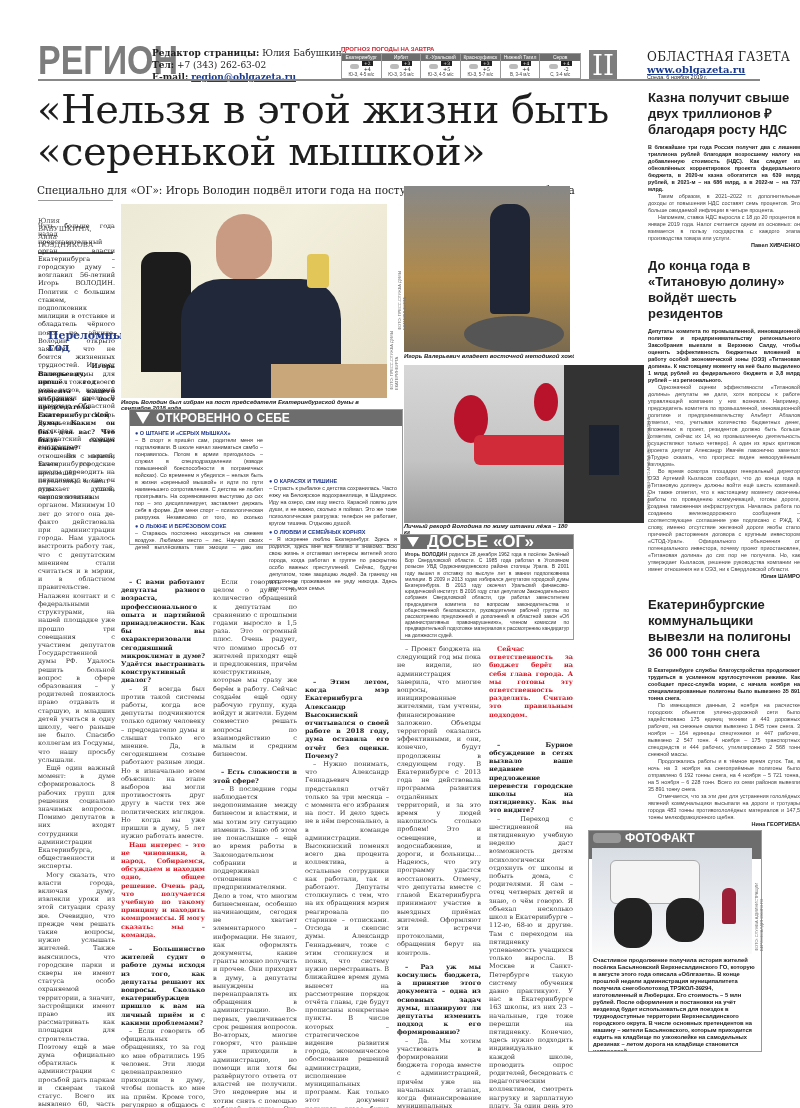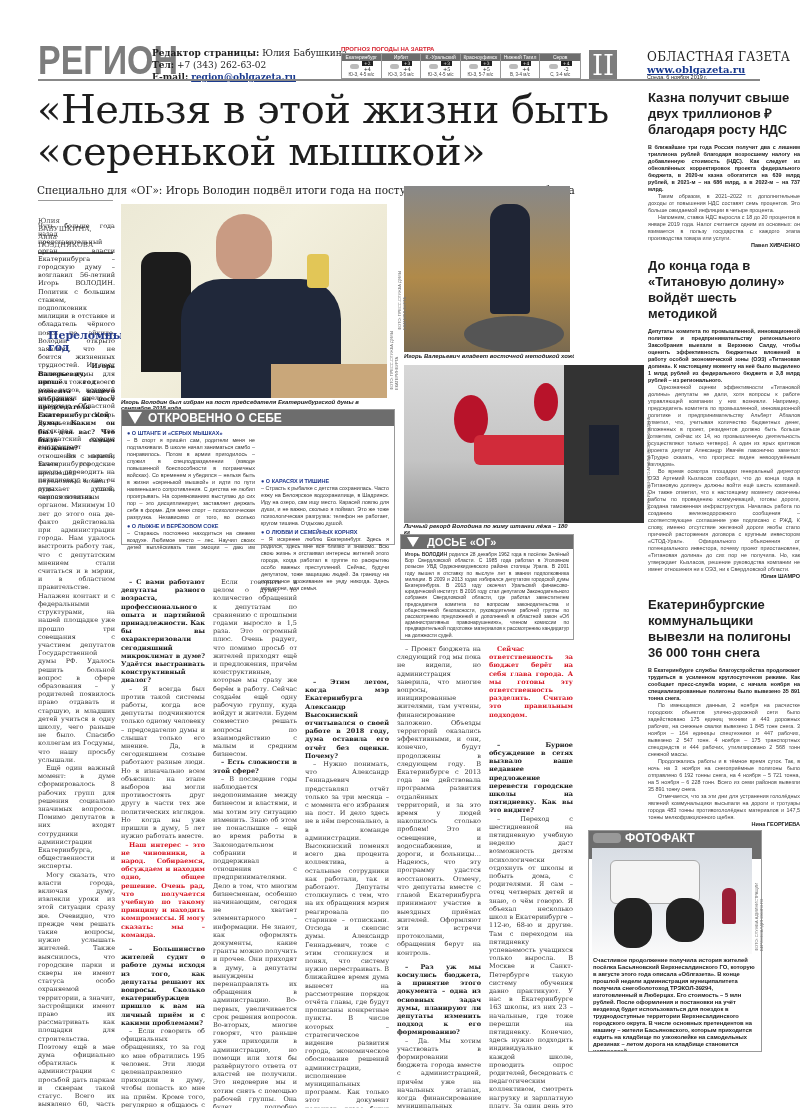--- a/index.html
+++ b/index.html
@@ -180,53 +180,53 @@
 <div class="abs photo" style="left:404px;top:365px;width:240px;height:158px;background:linear-gradient(180deg,#d7d7d7 0%,#c4c4c4 60%,#999 100%)">
   <div class="abs" style="left:50px;top:30px;width:34px;height:48px;background:#b8132a;border-radius:50%"></div>
   <div class="abs" style="left:130px;top:18px;width:24px;height:38px;background:#b8132a;border-radius:50%"></div>
   <div class="abs" style="left:70px;top:70px;width:100px;height:30px;background:#d12b3a;border-radius:6px"></div>
   <div class="abs" style="left:160px;top:0;width:80px;height:158px;background:#333"></div>
   <div class="abs" style="left:185px;top:60px;width:30px;height:50px;background:#1d2230"></div>
 </div>
 <div class="abs credit" style="left:646px;top:400px;height:110px">ФОТО ИЗ ЛИЧНОГО АРХИВА ИГОРЯ ВОЛОДИНА</div>
 <div class="abs caption" style="left:404px;top:523px;width:170px">Личный рекорд Володина по жиму штанги лёжа – 180 кг</div>
 
-<div class="abs box" style="left:121px;top:409px;width:274px;height:136px">
+<div class="abs box" style="left:129px;top:409px;width:274px;height:136px">
   <div class="boxhead"><span class="tri"></span><span>ОТКРОВЕННО О СЕБЕ</span></div>
   <div style="display:flex;gap:6px;padding:2px 5px">
     <div class="boxcol" style="width:128px">
       <div class="bt">О ШТАНГЕ И «СЕРЫХ МЫШКАХ»</div>
       <div style="height:84px;overflow:hidden">– В спорт я пришёл сам, родители меня не подталкивали. В школе начал заниматься самбо – понравилось. Потом в армии пригодилось – служил в спецподразделении (взводе повышенной боеспособности в пограничных войсках). Со временем я убедился – нельзя быть в жизни «серенькой мышкой» и идти по пути наименьшего сопротивления. С детства не любил проигрывать. На соревнованиях выступаю до сих пор – это дисциплинирует, заставляет держать себя в форме. Для меня спорт – психологическая разгрузка. Независимо от того, во сколько заканчиваю работу, иду в спортзал. Потому что энергетику, которую впитываю в течение дня, нужно разгрузить. В последнее время увлёкся штангой. Очень помогает снять напряжение, потому что вкладываешь все силы в спортивный снаряд и отключаешься от проблем. До этого 17 лет занимался айкидо, у меня чёрный пояс, II дан.</div>
       <div class="bt">О ЛЫЖНЕ И БЕРЁЗОВОМ СОКЕ</div>
       <div style="height:21px;overflow:hidden">– Стараюсь постоянно находиться на свежем воздухе. Любимое место – лес. Научил своих детей выплёскивать там эмоции – даю им возможность в лесу прокричаться. Зимой, если время утром позволяет, беру жену, детей и бежим на лыжах. И с каждой пробежкой прибавляем по километру. В прошлом году на 15 километрах закончили. Не пью и не курю вообще. Надо мной друзья иногда смеются – мол, ты воспитан на берёзовом соке, и тебе нас не понять. В чём-то они правы. Пью лишь воду и изредка зелёный чай.</div>
     </div>
     <div class="boxcol" style="width:128px">
       <div class="bt" style="margin-top:50px">О КАРАСЯХ И ТИШИНЕ</div>
       <div>– Страсть к рыбалке с детства сохранилась. Часто езжу на Белоярское водохранилище, в Шадринск. Иду на озеро, сам ищу место. Карасей ловлю для души, и не важно, сколько я поймал. Это же тоже психологическая разгрузка: телефон не работает, кругом тишина. Отдыхаю душой.</div>
       <div class="bt">О ЛЮБВИ И СЕМЕЙНЫХ КОРНЯХ</div>
       <div>– Я искренне люблю Екатеринбург. Здесь я родился, здесь мне всё близко и знакомо. Всю свою жизнь я отстаивал интересы жителей этого города, когда работал в группе по раскрытию особо важных преступлений. Сейчас, будучи депутатом, тоже защищаю людей. За границу на постоянное проживание не уеду никогда. Здесь мои корни, моя семья.</div>
     </div>
   </div>
 </div>
 
 <div class="abs box" style="left:400px;top:534px;width:174px;height:106px">
-  <div class="boxhead" style="font-size:11px;height:14px;line-height:14px"><span class="tri" style="border-top-width:10px;border-left-width:6px;border-right-width:6px"></span><span>ДОСЬЕ «ОГ»</span></div>
+  <div class="boxhead" style="font-size:17px;height:14px;line-height:14px"><span class="tri" style="border-top-width:10px;border-left-width:6px;border-right-width:6px"></span><span>ДОСЬЕ «ОГ»</span></div>
   <div class="boxcol" style="padding:2px 4px;font-size:5px;line-height:6.2px"><b>Игорь ВОЛОДИН</b> <span>родился 28 декабря 1962 года в посёлке Зелёный Бор Свердловской области. С 1985 года работал в Уголовном розыске УВД Орджоникидзевского района столицы Урала. В 2001 году вышел в отставку по выслуге лет в звании подполковника милиции. В 2009 и 2013 годах избирался депутатом городской думы Екатеринбурга. В 2013 году окончил Уральский финансово-юридический институт. В 2016 году стал депутатом Законодательного собрания Свердловской области, где работал заместителем председателя комитета по вопросам законодательства и общественной безопасности, руководителем рабочей группы по рассмотрению предложений и дополнений в областной закон «Об административных правонарушениях», членом комиссии по предварительной подготовке материалов к рассмотрению кандидатур на должности судей.</span></div>
 </div>
 
 <div class="abs col" style="left:121px;top:578px;width:84px;height:530px;overflow:hidden">
   <p class="q">– С вами работают депутаты разного возраста, профессионального опыта и партийной принадлежности. Как бы вы охарактеризовали сегодняшний микроклимат в думе? Удаётся выстраивать конструктивный диалог?</p>
   <p>– Я всегда был против такой системы работы, когда все депутаты подчиняются только одному человеку – председателю думы и слышат только его мнение. Да, в сегодняшнем созыве работают разные люди. Но я изначально всем объяснил: на этапе выборов вы могли противостоять друг другу в части тех же политических взглядов. Но когда вы уже пришли в думу, 5 лет нужно работать вместе.</p>
   <p class="red">Наш интерес – это не чиновники, а народ. Собираемся, обсуждаем и находим одно, общее решение. Очень рад, что получается учебную по такому принципу и находить компромиссы. Я могу сказать: мы – команда.</p>
   <p class="q" style="margin-top:6px">– Большинство жителей судит о работе думы исходя из того, как депутаты решают их вопросы. Сколько екатеринбуржцев пришло к вам на личный приём и с какими проблемами?</p>
   <p>– Если говорить об официальных обращениях, то за год ко мне обратились 195 человек. Эти люди целенаправленно приходили в думу, чтобы попасть ко мне на приём. Кроме того, регулярно я общаюсь с гражданами на мероприятиях, выездных встречах. Как правило, самыми актуальными темами являются коммунальные проблемы, благоустройство территорий, сфера здравоохранения и прочее. Стараюсь на месте помочь жителям, общаюсь с профильными специалистами. Все обращения фиксируют мои помощники. Считаю такой живой диалог нормальной рабочей практикой.</p>
 </div>
 <div class="abs col" style="left:213px;top:578px;width:84px;height:530px;overflow:hidden">
   <p>Если говорить в целом о думе, то количество обращений к депутатам по сравнению с прошлыми годами выросло в 1,5 раза. Это огромный плюс. Очень радует, что помимо просьб от жителей приходят ещё и предложения, причём конструктивные, которые мы сразу же берём в работу. Сейчас создаём ещё одну рабочую группу, куда войдут и жители. Будем совместно решать вопросы по взаимодействию с малым и средним бизнесом.</p>
-  <p class="q" style="margin-top:0">– Есть сложности в этой сфере?</p>
+  <p class="q" style="margin-top:10px">– Есть сложности в этой сфере?</p>
   <p>– В последние годы наблюдается недопонимание между бизнесом и властями, и мы хотим эту ситуацию изменить. Знаю об этом не понаслышке – ещё во время работы в Законодательном собрании и поддерживал отношения с предпринимателями. Дело в том, что многим бизнесменам, особенно начинающим, сегодня не хватает элементарного – информации. Не знают, как оформлять документы, какие гранты можно получить и прочее. Они приходят в думу, а депутаты вынуждены перенаправлять их обращения в администрацию. Во-первых, увеличивается срок решения вопросов. Во-вторых, многие говорят, что раньше уже приходили в администрацию, но помощи или хотя бы развёрнутого ответа от властей не получили. Это недоверие мы и хотим снять с помощью рабочей группы. Она будет подробно разбирать обращения и предложения бизнеса.</p>
 
 </div>
 <div class="abs col" style="left:305px;top:578px;width:84px;height:530px;overflow:hidden">
   <p class="q" style="margin-top:100px">– Этим летом, когда мэр Екатеринбурга Александр Высокинский отчитывался о своей работе в 2018 году, дума оставила его отчёт без оценки. Почему?</p>
   <p>– Нужно понимать, что Александр Геннадьевич представлял отчёт только за три месяца – с момента его избрания на пост. И дело здесь не в нём персонально, а в команде администрации. Высокинский поменял всего два процента коллектива, а остальные сотрудники как работали, так и работают. Депутаты столкнулись с тем, что на их обращения мэрия реагировала по старинке – отписками. Отсюда и скепсис думы. Александр Геннадьевич, тоже с этим столкнулся и понял, что систему нужно перестраивать. В ближайшее время дума вынесет на рассмотрение порядок отчёта главы, где будут прописаны конкретные пункты. В числе которых – стратегическое видение развития города, экономическое обоснование решений администрации, исполнение муниципальных программ. Как только этот документ появится, главе будут понятны требования депутатов, а думе – критерии оценки. Тогда и можно будет говорить о втором отчёте.</p>
 
 </div>
 <div class="abs col" style="left:397px;top:645px;width:84px;height:463px;overflow:hidden">
   <p>– Проект бюджета на следующий год мы пока не видели, но администрация заверила, что многие вопросы, инициированные жителями, там учтены, финансирование заложено. Объезды территорий оказались эффективными, и они, конечно, будут продолжены в следующем году. В Екатеринбурге с 2013 года не действовала программа развития отдалённых территорий, и за это время у людей накопилось столько проблем! Это и освещение, и водоснабжение, и дороги, и больницы… Надеюсь, что эту программу удастся восстановить. Отмечу, что депутаты вместе с главой Екатеринбурга принимают участие в выездных приёмах жителей. Оформляют эти встречи протоколами, обращения берут на контроль.</p>
@@ -245,21 +245,21 @@
   <div class="rhead">Казна получит свыше двух триллионов ₽ благодаря росту НДС</div>
   <div class="rlead" style="margin-top:6px">В ближайшие три года Россия получит два с лишним триллиона рублей благодаря возросшему налогу на добавленную стоимость (НДС). Как следует из обновлённых корректировок проекта федерального бюджета, в 2020-м казна обогатится на 639 млрд рублей, в 2021-м – на 686 млрд, а в 2022-м – на 737 млрд.</div>
   <div class="rbody">
     <p>Таким образом, в 2021–2022 гг. дополнительные доходы от повышения НДС составят семь процентов. Это больше ожидаемой инфляции в четыре процента.</p>
     <p>Напомним, ставка НДС выросла с 18 до 20 процентов в январе 2019 года. Налог считается одним из основных: он взимается в пользу государства с каждого этапа производства товара или услуги.</p>
   </div>
   <div class="rsign">Павел ХИБЧЕНКО</div>
 </div>
 
 <div class="abs" style="left:648px;top:258px;width:152px">
-  <div class="rhead">До конца года в «Титановую долину» войдёт шесть методикой</div>
+  <div class="rhead">До конца года в «Титановую долину» войдёт шесть резидентов</div>
   <div class="rlead" style="margin-top:6px">Депутаты комитета по промышленной, инновационной политике и предпринимательству регионального Заксобрания выехали в Верхнюю Салду, чтобы оценить эффективность бюджетных вложений в работу особой экономической зоны (ОЭЗ) «Титановая долина». К настоящему моменту на неё было выделено 1 млрд рублей из федерального бюджета и 3,8 млрд рублей – из регионального.</div>
   <div class="rbody">
     <p>Однозначной оценки эффективности «Титановой долины» депутаты не дали, хотя вопросы к работе управляющей компании у них возникли. Например, председатель комитета по промышленной, инновационной политике и предпринимательству Альберт Абзалов отметил, что, учитывая количество бюджетных денег, вложенных в проект, резидентов должно быть больше (отметим, сейчас их 14, но промышленную деятельность осуществляют только четверо). А один из ярых критиков проекта депутат Александр Ивачёв лаконично заметил: «Трудно сказать, что прогресс виден невооружённым взглядом».</p>
     <p>Во время осмотра площадки генеральный директор ОЭЗ Артемий Кызласов сообщил, что до конца года в «Титановую долину» должны войти ещё шесть компаний. Он также отметил, что к настоящему моменту окончены работы по проведению коммуникаций, готовы дороги, создана таможенная инфраструктура. Началась работа по созданию железнодорожного сообщения – соответствующее соглашение уже подписано с РЖД. К слову, именно отсутствие железной дороги якобы стало причиной расторжения договора с крупным инвестором «СТОД-Урал». Официального объяснения от потенциального инвестора, почему проект приостановлен, «Титановая долина» до сих пор не получила. Но, как утверждает Кызласов, решение руководства компании не имеет отношения ни к ОЭЗ, ни к Свердловской области.</p>
   </div>
   <div class="rsign">Юлия ШАМРО</div>
 </div>
 
 <div class="abs" style="left:648px;top:597px;width:152px">
   <div class="rhead">Екатеринбургские коммунальщики вывезли на полигоны 36 000 тонн снега</div>

